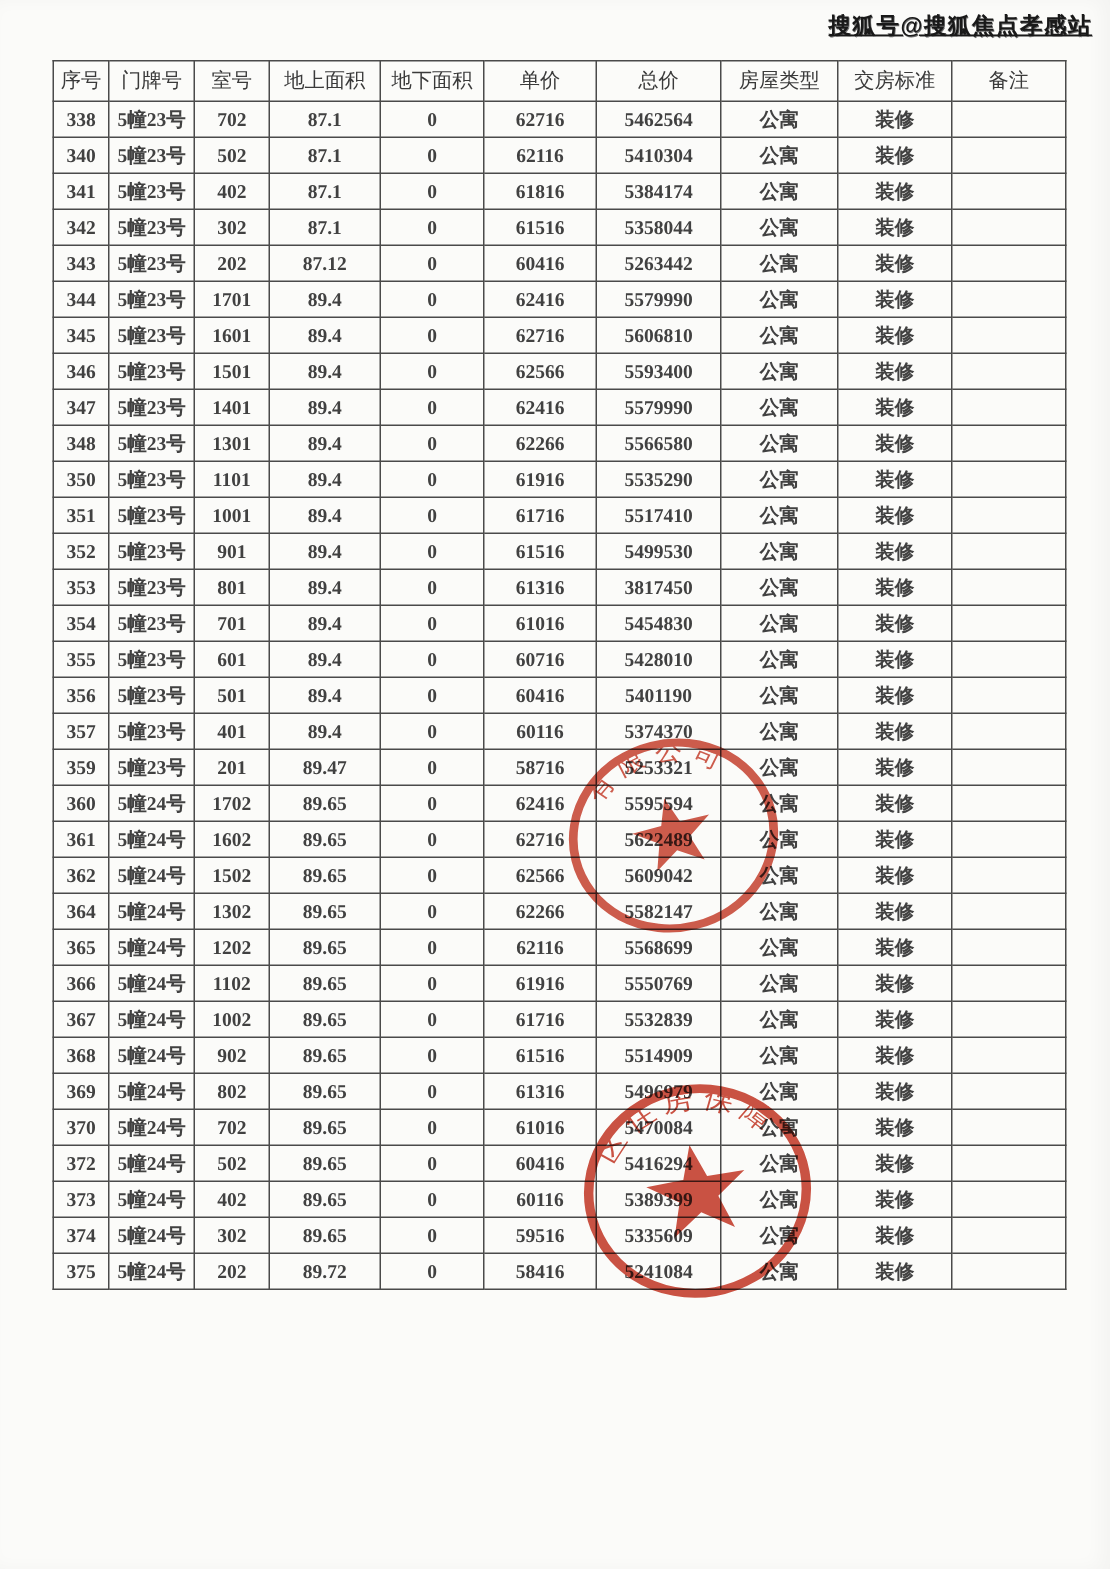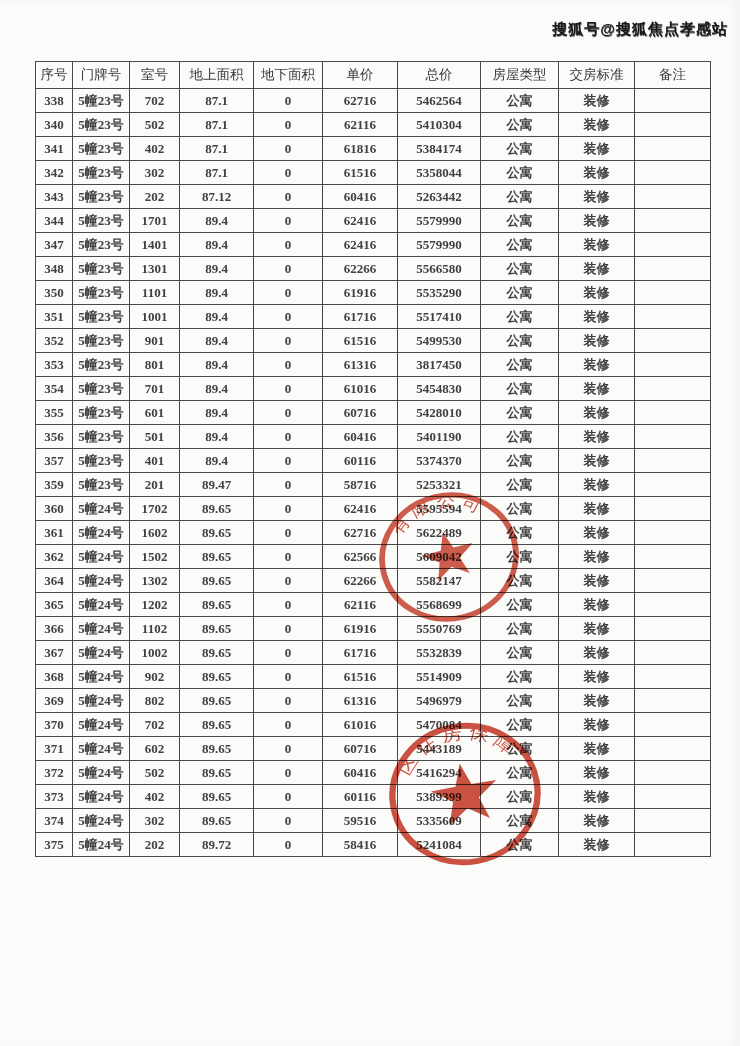--- a/index.html
+++ b/index.html
@@ -10,31 +10,32 @@
     overflow:hidden;
   }
   .page{
     position:relative;
     width:740px;height:1046px;
     background:#fbfbf9;
     box-shadow:inset -6px 0 12px rgba(0,0,0,0.03);
   }
   .watermark{
     position:absolute;
-    top:20px;right:12px;
+    top:8px;right:12px;
     font-family:"Liberation Sans","DejaVu Sans",sans-serif;
     font-weight:700;
     font-size:15px;
     letter-spacing:1px;
     color:#191919;
     text-shadow:0.5px 0.5px 0 #6d6d6d;
+    text-decoration:underline;
   }
   table.price-table{
     position:absolute;
-    left:35px;top:61px;
+    left:35px;top:40px;
     width:675px;
     border-collapse:collapse;
     table-layout:fixed;
     color:#3d3d3d;
     padding-left:28px;
   }
   .price-table th,.price-table td{
     border:1px solid #4a4a4a;
     text-align:center;
     vertical-align:middle;
@@ -171,20 +172,44 @@
           <td>1701</td>
           <td>89.4</td>
           <td>0</td>
           <td>62416</td>
           <td>5579990</td>
           <td>公寓</td>
           <td>装修</td>
           <td></td>
         </tr>
         <tr>
+          <td>345</td>
+          <td>5幢23号</td>
+          <td>1601</td>
+          <td>89.4</td>
+          <td>0</td>
+          <td>62716</td>
+          <td>5606810</td>
+          <td>公寓</td>
+          <td>装修</td>
+          <td></td>
+        </tr>
+        <tr>
+          <td>346</td>
+          <td>5幢23号</td>
+          <td>1501</td>
+          <td>89.4</td>
+          <td>0</td>
+          <td>62566</td>
+          <td>5593400</td>
+          <td>公寓</td>
+          <td>装修</td>
+          <td></td>
+        </tr>
+        <tr>
           <td>347</td>
           <td>5幢23号</td>
           <td>1401</td>
           <td>89.4</td>
           <td>0</td>
           <td>62416</td>
           <td>5579990</td>
           <td>公寓</td>
           <td>装修</td>
           <td></td>
@@ -418,32 +443,20 @@
           <td></td>
         </tr>
         <tr>
           <td>370</td>
           <td>5幢24号</td>
           <td>702</td>
           <td>89.65</td>
           <td>0</td>
           <td>61016</td>
           <td>5470084</td>
-          <td>公寓</td>
-          <td>装修</td>
-          <td></td>
-        </tr>
-        <tr>
-          <td>371</td>
-          <td>5幢24号</td>
-          <td>602</td>
-          <td>89.65</td>
-          <td>0</td>
-          <td>60716</td>
-          <td>5443189</td>
           <td>公寓</td>
           <td>装修</td>
           <td></td>
         </tr>
         <tr>
           <td>372</td>
           <td>5幢24号</td>
           <td>502</td>
           <td>89.65</td>
           <td>0</td>

